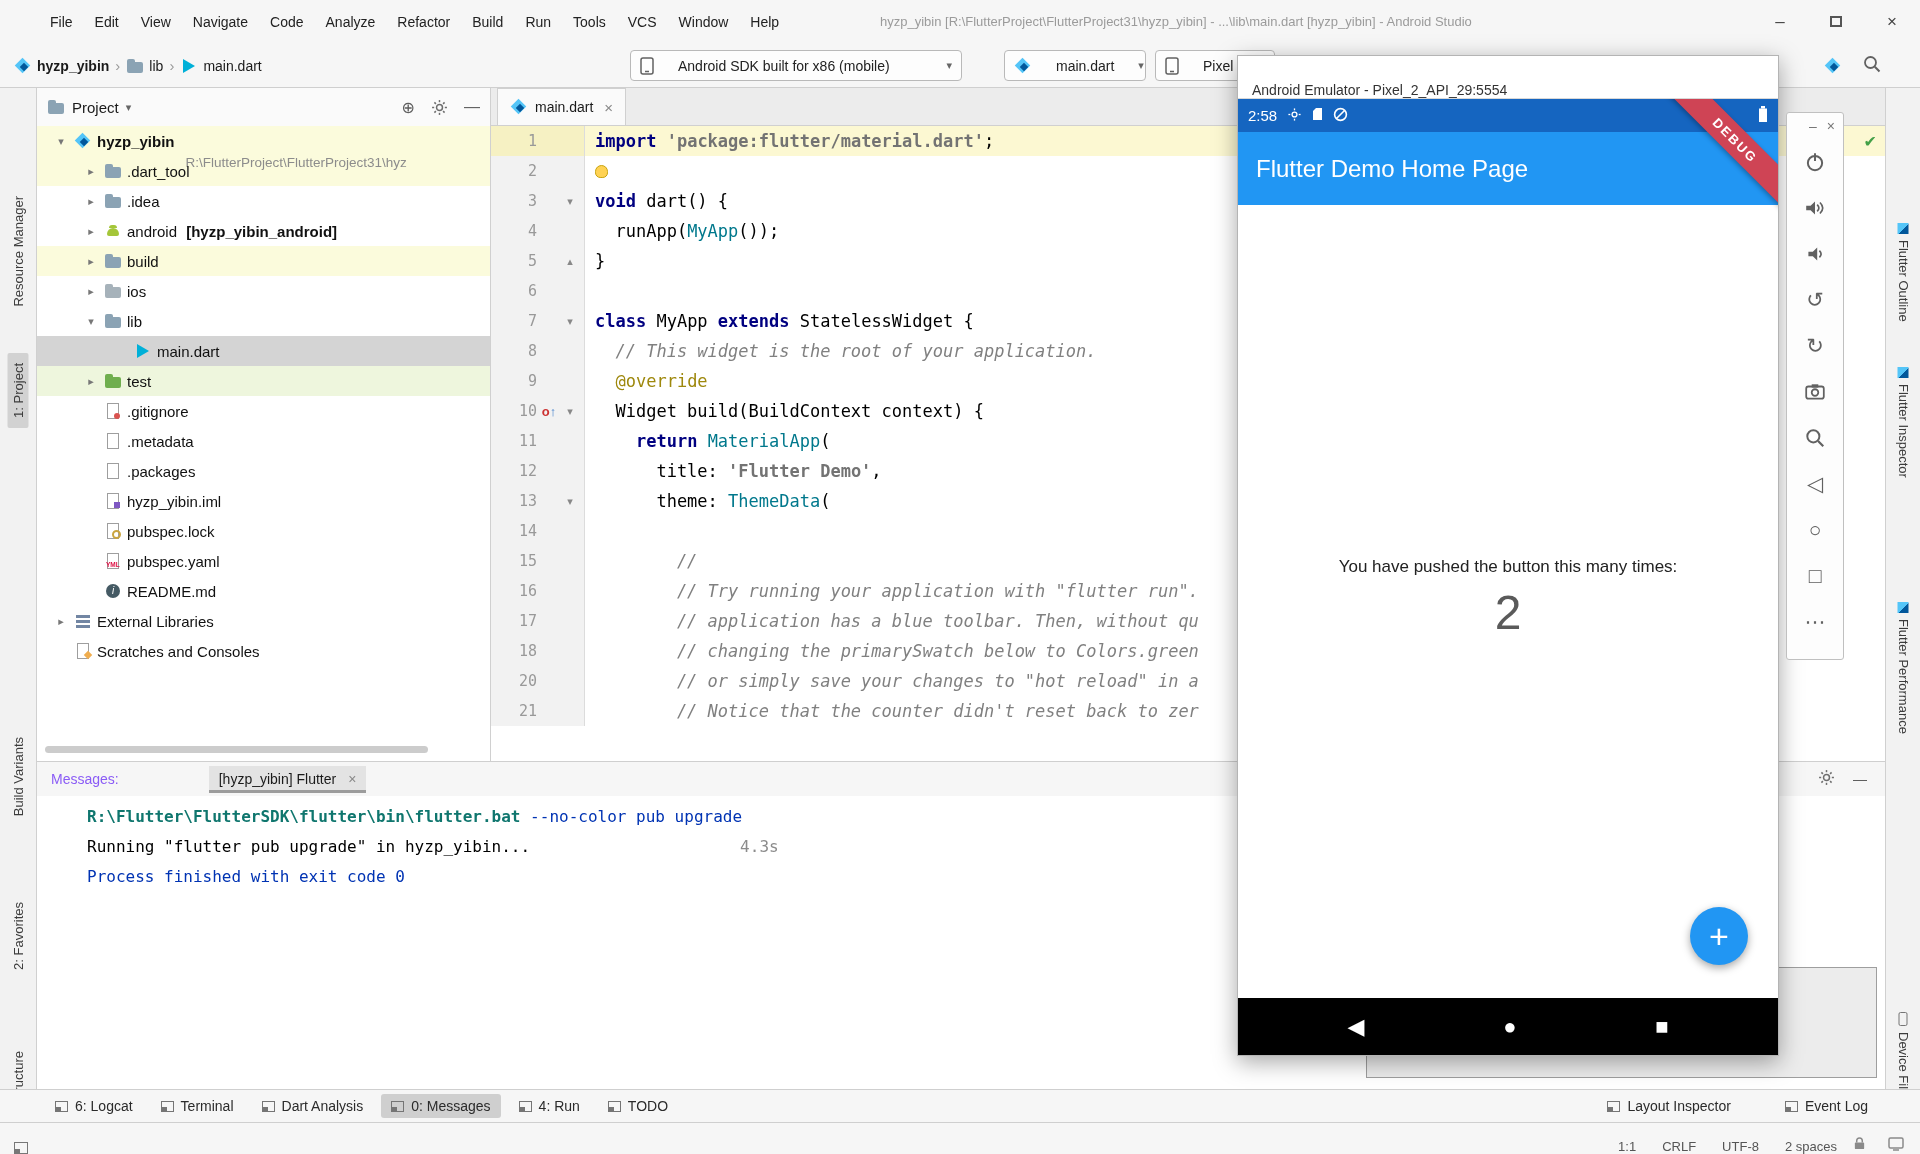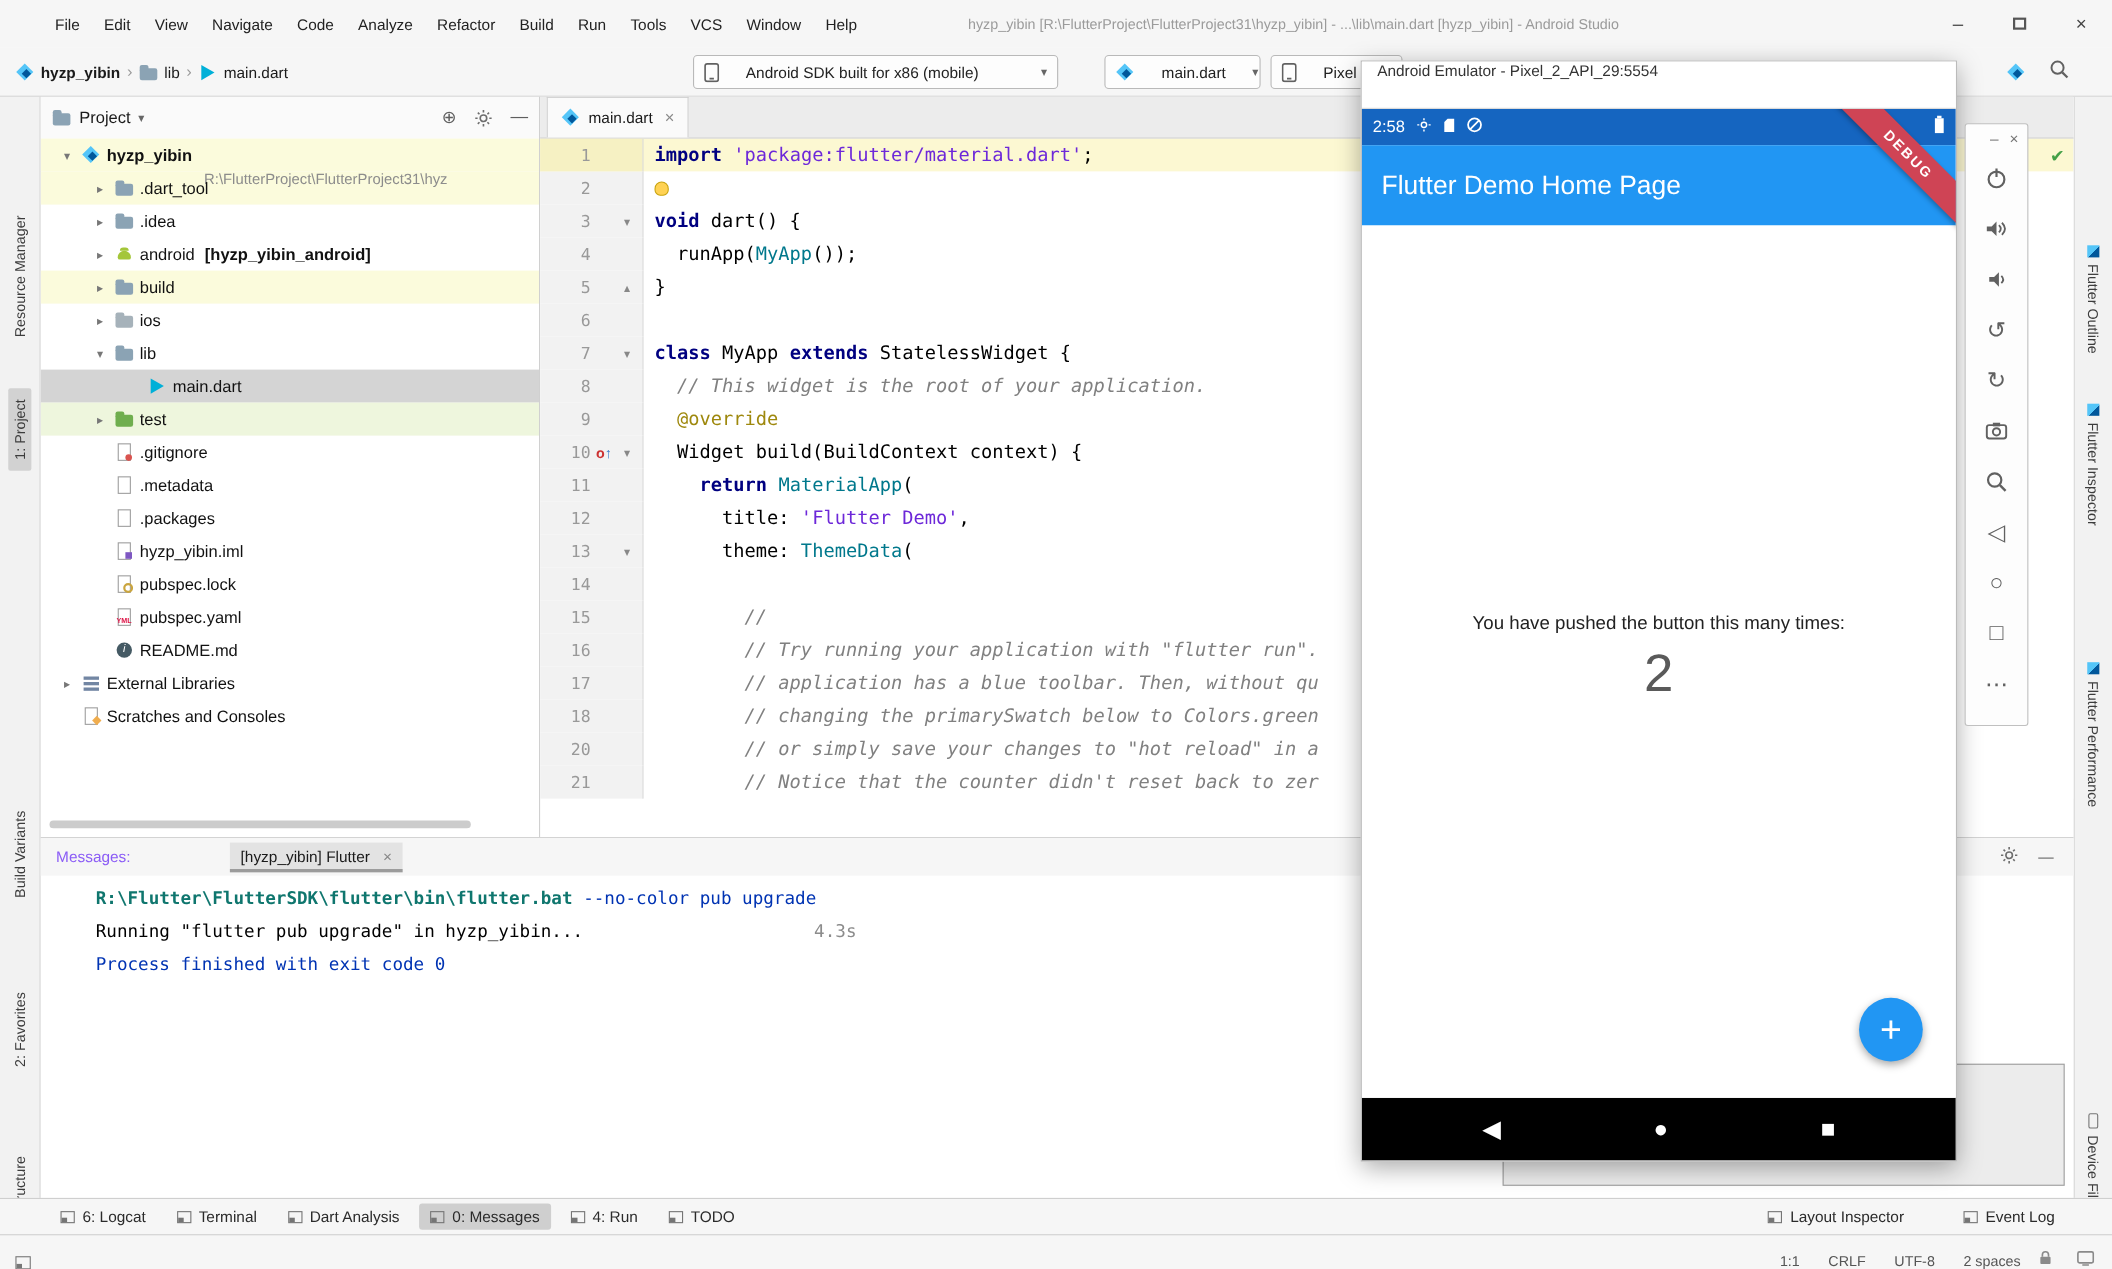--- a/index.html
+++ b/index.html
@@ -82,21 +82,21 @@
   #code-area { position:relative; height:634px; overflow:hidden; }
   .code-row { display:flex; height:30px; background:#fff; }
   .code-row.hl { background:#fcf8d2; }
   .gut { width:94px; flex:none; display:flex; align-items:center; background:#f2f2f2; border-right:1px solid #dcdcdc; }
   .code-row.hl .gut { background:#f6f1c3; }
   .ln { width:46px; text-align:right; font-family:"DejaVu Sans Mono", monospace; font-size:15px; color:#999; }
   .mk { width:24px; text-align:center; font-size:13px; }
   .fold { width:18px; text-align:center; color:#888; font-size:11px; }
   .code { padding-left:10px; font-family:"DejaVu Sans Mono", monospace; font-size:17px; line-height:30px; white-space:pre; display:flex; align-items:center; }
   .tk-k { color:#000080; font-weight:bold; }
-  .tk-s { color:#6d28d9; font-weight:normal; }
+  .tk-s { color:#737373; font-weight:bold; }
   .tk-c { color:#808080; font-style:italic; }
   .tk-t { color:#00788c; }
   .tk-a { color:#9e880d; }
   .tk-p { color:#000; }
   .mk-bulb { display:inline-block; width:13px; height:13px; background:#ffd253; border:1px solid #c9a40f; border-radius:50% 50% 40% 40%; margin-right:6px; }
   .mk-ovr i { font-style:normal; font-weight:bold; }
   .mk-ovr .o { color:#cc3333; }
   .mk-ovr .u { color:#3d7cc9; }
   #editor-check { position:absolute; right:8px; top:44px; color:#43a047; font-size:16px; }
 
@@ -127,21 +127,21 @@
   #status-bar { position:absolute; left:0; top:1122px; width:1920px; height:32px; background:#f6f6f6; border-top:1px solid #cfcfcf; display:flex; align-items:flex-end; font-size:13px; color:#555; }
   .st-left-icon { margin-left:14px; width:14px; height:12px; border:1.5px solid #777; position:relative; }
   .st-left-icon::after { content:""; position:absolute; left:0; bottom:0; width:5px; height:4px; background:#777; }
   .st-items { display:flex; align-items:center; gap:26px; margin-left:auto; margin-right:16px; }
 
   
   #popup-panel { position:absolute; left:1366px; top:967px; width:511px; height:111px; background:#ececec; border:1px solid #9e9e9e; z-index:40; }
 
   
   #emulator { position:absolute; left:1237px; top:55px; width:542px; height:1001px; background:#fff; border:1px solid #b4b4b4; box-shadow:0 6px 22px rgba(0,0,0,.35); z-index:50; }
-  .emu-titlebar { height:43px; display:flex; align-items:flex-start; padding-left:14px; font-size:14px; color:#333; background:#fff; border-bottom:1px solid #d8d8d8; }
+  .emu-titlebar { height:43px; display:flex; align-items:flex-end; padding-left:14px; font-size:14px; color:#333; background:#fff; border-bottom:1px solid #d8d8d8; }
   #phone { position:relative; height:956px; overflow:hidden; }
   #phone-status { height:33px; background:#1565c0; display:flex; align-items:center; color:#fff; padding:0 10px; gap:10px; font-size:15px; }
   .ps-right { margin-left:auto; display:flex; align-items:center; gap:6px; }
   #phone-appbar { height:73px; background:#2196f3; display:flex; align-items:center; padding-left:18px; color:#fff; font-size:24px; font-weight:500; }
   #phone-body { position:relative; height:793px; background:#fff; }
   #debug-banner { position:absolute; top:28px; right:-52px; width:190px; height:27px; line-height:27px; background:#cf4455; color:#fff; font-size:13px; font-weight:bold; letter-spacing:2px; text-align:center; transform:rotate(45deg); box-shadow:0 2px 5px rgba(0,0,0,.3); z-index:5; }
   .push-wrap { position:absolute; top:352px; left:0; right:0; text-align:center; }
   .push-text { font-size:17px; color:#222; }
   .push-counter { margin-top:8px; font-size:48px; color:#5a5a5a; }
   #fab { position:absolute; right:30px; bottom:33px; width:58px; height:58px; border-radius:50%; background:#2196f3; color:#fff; font-size:34px; display:flex; align-items:center; justify-content:center; box-shadow:0 3px 8px rgba(0,0,0,.35); }

